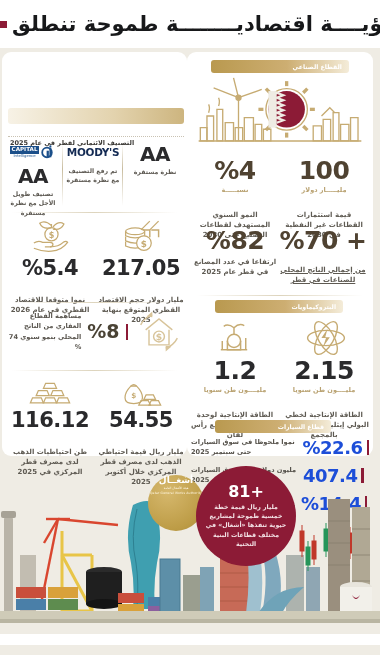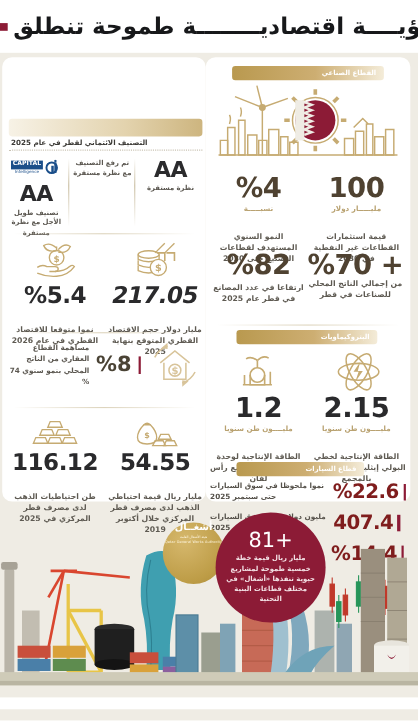--- a/index.html
+++ b/index.html
@@ -76,21 +76,21 @@
   
   .icon-gold { display: block; margin: 0 auto; }
 
   
   .rating-head {
     position: absolute; top: 56px; left: 6px; width: 176px; height: 16px;
     border-radius: 3px;
     background: linear-gradient(to right, #f7f2e6 0%, #e3d3ae 60%, #cdb57f 100%);
   }
   .rating-head-txt {
-    position: absolute; top: 74px; left: 8px; width: 174px;
+    position: absolute; top: 87px; left: 8px; width: 174px;
     font-size: 6.5px; color: #3c3a36; text-align: left; font-weight: 600;
     direction: rtl;
   }
   .rating-rule {
     position: absolute; top: 84px; left: 6px; width: 176px;
     border-top: 1px dotted #c9c2b2;
   }
   .rating-card {
     position: absolute; top: 89px; width: 60px; text-align: center;
   }
@@ -110,42 +110,42 @@
   .re-num { font-size: 19px; font-weight: 800; color: #4a4335; line-height:1;}
   .re-bar { width: 2.5px; height: 16px; background: #8c1b36; }
   .re-desc { font-size: 6.6px; color: #5b5750; line-height: 1.55; font-weight: 600; text-align: right;}
 
   
   .car-row {
     position: absolute; display: flex; align-items: center; gap: 4px;
     direction: rtl; justify-content: flex-end;
   }
   .car-desc { font-size: 6.6px; color: #56524b; line-height: 1.5; text-align: left; font-weight: 600;}
-  .car-num { font-size: 18px; font-weight: 800; color: #7f1d1d; line-height: 1; letter-spacing:-0.5px;}
+  .car-num { font-size: 18px; font-weight: 800; color: #1d4ed8; line-height: 1; letter-spacing:-0.5px;}
   .car-bar { width: 2.5px; height: 15px; background: #8c1b36; }
 
   
   #gold-seal {
     position: absolute; left: 148px; top: 475px; width: 56px; height: 56px;
     border-radius: 50%;
     background: radial-gradient(circle at 35% 30%, #d6b86d, #bd9c46 70%, #a98a39);
     display: flex; flex-direction: column; align-items: center; 
     z-index: 6;
   }
   .seal-ar { font-size: 9px; font-weight: 800; color: #fff; letter-spacing: 0.3px;}
   .seal-sub { font-size: 3.1px; color: #fff6e0; margin-top: 1px; text-align:center; line-height:1.3;}
   .seal-en { font-size: 3.1px; color: #fff6e0; margin-top: 1px; letter-spacing:0.15px;}
 
   #maroon-badge {
     position: absolute; left: 196px; top: 466px; width: 100px; height: 100px;
     border-radius: 50%; background: #8c1b36;
     display: flex; flex-direction: column; align-items: center; justify-content: center;
     z-index: 7; padding: 5px 8px;
   }
-  .badge-num { font-size: 19px; font-weight: 400; color: #ffffff; line-height:1; }
+  .badge-num { font-size: 16px; font-weight: 700; color: #ffffff; line-height:1; }
   .badge-txt { font-size: 6.2px; color: #f4e3e7; line-height: 1.5; text-align: center; margin-top: 2px; font-weight:600;}
 
   
   #city {
     position: absolute; left: 0; right: 0; bottom: 10px; height: 175px;
     overflow: hidden;
   }
   #bottom-white {
     position: absolute; bottom: 0; left: 0; right: 0; height: 11px; background:#fff;
   }
@@ -230,21 +230,21 @@
     </div>
 
     <div class="stat" style="top:106px; right:96px; width:84px;">
       <div class="stat-num">%4</div>
       <div class="stat-unit">نسبـــــة</div>
       <div class="stat-desc">النمو السنوي المستهدف لقطاعات التصنيع حتى 2030</div>
     </div>
 
     <div class="stat" style="top:176px; right:6px; width:88px;">
       <div class="stat-num">+ %70</div>
-      <div class="stat-desc" style="margin-top:0;">من إجمالي الناتج المحلي للصناعات في قطر</div>
+      <div class="stat-desc" style="margin-top:12px;text-decoration:underline;">من إجمالي الناتج المحلي للصناعات في قطر</div>
     </div>
 
     <div class="stat" style="top:176px; right:96px; width:84px;">
       <div class="stat-num">%82</div>
       <div class="stat-desc" style="margin-top:4px;">ارتفاعا في عدد المصانع في قطر عام 2025</div>
     </div>
 
     <div class="sep-line" style="top:243px;"></div>
 
     <div class="sec-head" style="top:248px; right:30px; width:128px;">
@@ -321,20 +321,23 @@
     <div class="rating-head-txt">التصنيف الائتماني لقطر في عام 2025</div>
     <div class="rating-rule"></div>
 
     <div class="rating-card" style="left:124px; width:58px;">
       <div class="rating-grade">AA</div>
       <div class="rating-desc">نظرة مستقرة</div>
     </div>
     <div class="rating-div" style="left:120px;"></div>
 
     <div class="rating-card" style="left:62px; width:58px;">
+      <div class="rating-logo">
+        <span style="font-size:10.5px;font-weight:800;color:#132a53;letter-spacing:-0.3px;">MOODY'S</span>
+      </div>
       <div class="rating-desc">تم رفع التصنيف مع نظرة مستقرة</div>
     </div>
     <div class="rating-div" style="left:60px;"></div>
 
     <div class="rating-card" style="left:2px; width:58px;">
       <div class="rating-logo">
         <div style="display:flex;align-items:center;gap:2px;">
           <svg width="15" height="15" viewBox="0 0 20 20">
             <circle cx="8" cy="10" r="6.4" fill="none" stroke="#1b4f8a" stroke-width="2.4"></circle>
             <rect x="7.5" y="7.6" width="3" height="9" fill="#1b4f8a"></rect>
@@ -363,21 +366,21 @@
             <path d="M9 32 v6 q13 6 26 0 v-6"></path>
             <circle cx="34" cy="34" r="10" fill="#fff"></circle>
             <path d="M42 26 v-10 h-10" stroke-width="2"></path>
             <path d="M30 16 l12 -12"></path>
             <path d="M54 26 v-10 h-10" stroke-width="2"></path>
             <path d="M42 16 l12 -12"></path>
           </g>
           <text x="34" y="39" font-size="12" font-weight="700" fill="#c6ab72" text-anchor="middle">$</text>
         </svg>
       </div>
-      <div class="stat-num dark" style="font-size:21px;margin-top:3px;font-style:italic;">217.05</div>
+      <div class="stat-num dark" style="font-size:21px;margin-top:3px;">217.05</div>
       <div class="stat-desc">مليار دولار حجم الاقتصاد القطري المتوقع بنهاية 2025</div>
     </div>
 
     <div style="position:absolute; top:166px; left:4px; width:88px; text-align:center;">
       <div>
         <svg class="icon-gold" viewBox="0 0 60 50" width="44" height="37">
           <g fill="none" stroke="#c6ab72" stroke-width="1.7">
             <circle cx="32" cy="22" r="9"></circle>
             <path d="M32 13 v-5"></path>
             <path d="M32 10 q-9 -8 -16 -3 q4 9 16 6" fill="none"></path>
@@ -423,21 +426,21 @@
             <path d="M16 14 q-8 8 -8 16 q0 8 12 8 q12 0 12 -8 q0 -8 -8 -16 z"></path>
             <path d="M16 14 q4 -4 8 0"></path>
             <path d="M30 34 h10 l3 6 h-16 z"></path>
             <path d="M44 34 h10 l3 6 h-16 z"></path>
             <path d="M37 26 h10 l3 6 h-16 z"></path>
           </g>
           <text x="20" y="30" font-size="10" font-weight="700" fill="#c6ab72" text-anchor="middle">$</text>
         </svg>
       </div>
       <div class="stat-num dark" style="font-size:21px;margin-top:2px;">54.55</div>
-      <div class="stat-desc">مليار ريال قيمة احتياطي الذهب لدى مصرف قطر المركزي خلال أكتوبر 2019</div>
+      <div class="stat-desc">مليار ريال قيمة احتياطي الذهب لدى مصرف قطر المركزي خلال أكتوبر 2025</div>
     </div>
 
     <div style="position:absolute; top:324px; left:4px; width:88px; text-align:center;">
       <div>
         <svg class="icon-gold" viewBox="0 0 60 44" width="44" height="32">
           <g fill="none" stroke="#c6ab72" stroke-width="1.7">
             <path d="M24 10 h12 l3 7 h-18 z"></path>
             <path d="M14 20 h12 l3 7 h-18 z"></path>
             <path d="M34 20 h12 l3 7 h-18 z"></path>
             <path d="M6 30 h12 l3 7 h-18 z"></path>

